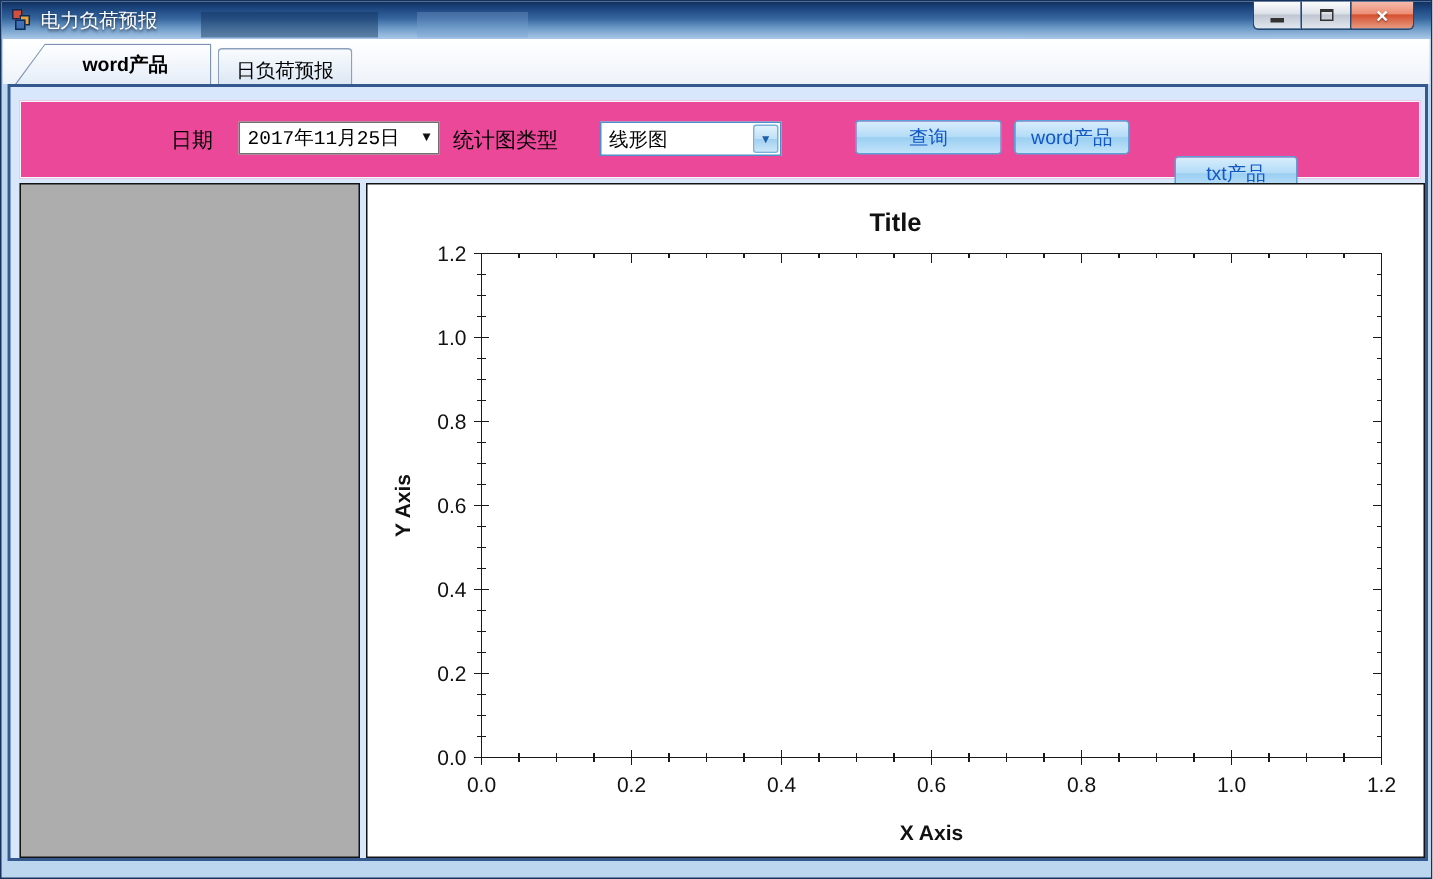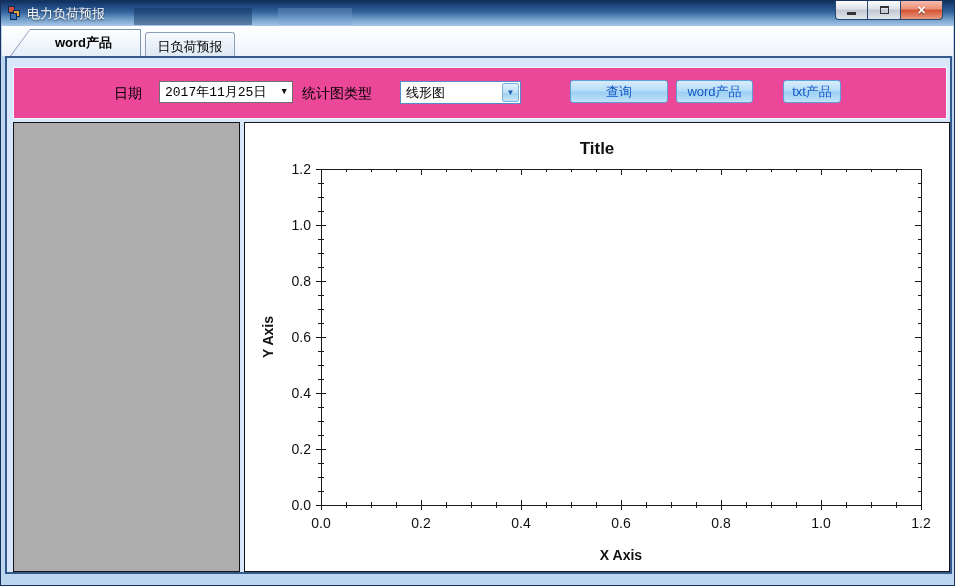--- a/index.html
+++ b/index.html
@@ -77,21 +77,21 @@
     background:linear-gradient(#e2f2fd,#bfe0f6 50%,#9fd0f0 52%,#c9e6f9);
     display:flex; align-items:center; justify-content:center; }
   .combo-arrow { font-size:8px; color:#1d5fa8; line-height:1; }
 
   .btn { position:absolute; top:12px; height:23px; border:1px solid #5da0d8; border-radius:3px;
     background:linear-gradient(#d8edfc,#b4dcf7 48%,#9bcff2 52%,#c2e3f9);
     color:#1257c4; font-size:13px; font-family:"Liberation Sans","DejaVu Sans",sans-serif;
     cursor:pointer; white-space:nowrap; }
   .btn.query { left:556px; width:98px; }
   .btn.word  { left:662px; width:77px; }
-  .btn.txt   { left:769px; width:58px; }
+  .btn.txt   { left:769px; width:82px;margin-top:24px; }
 
   .left-panel { position:absolute; left:6px; top:64px; width:227px; height:450px;
     background:#adadad; border:1px solid #141414; }
   .chart-panel { position:absolute; left:237px; top:64px; width:706px; height:450px;
     background:#ffffff; border:1px solid #141414; }
   .chart-panel svg { display:block; }
 </style>
 </head>
 <body>
 

